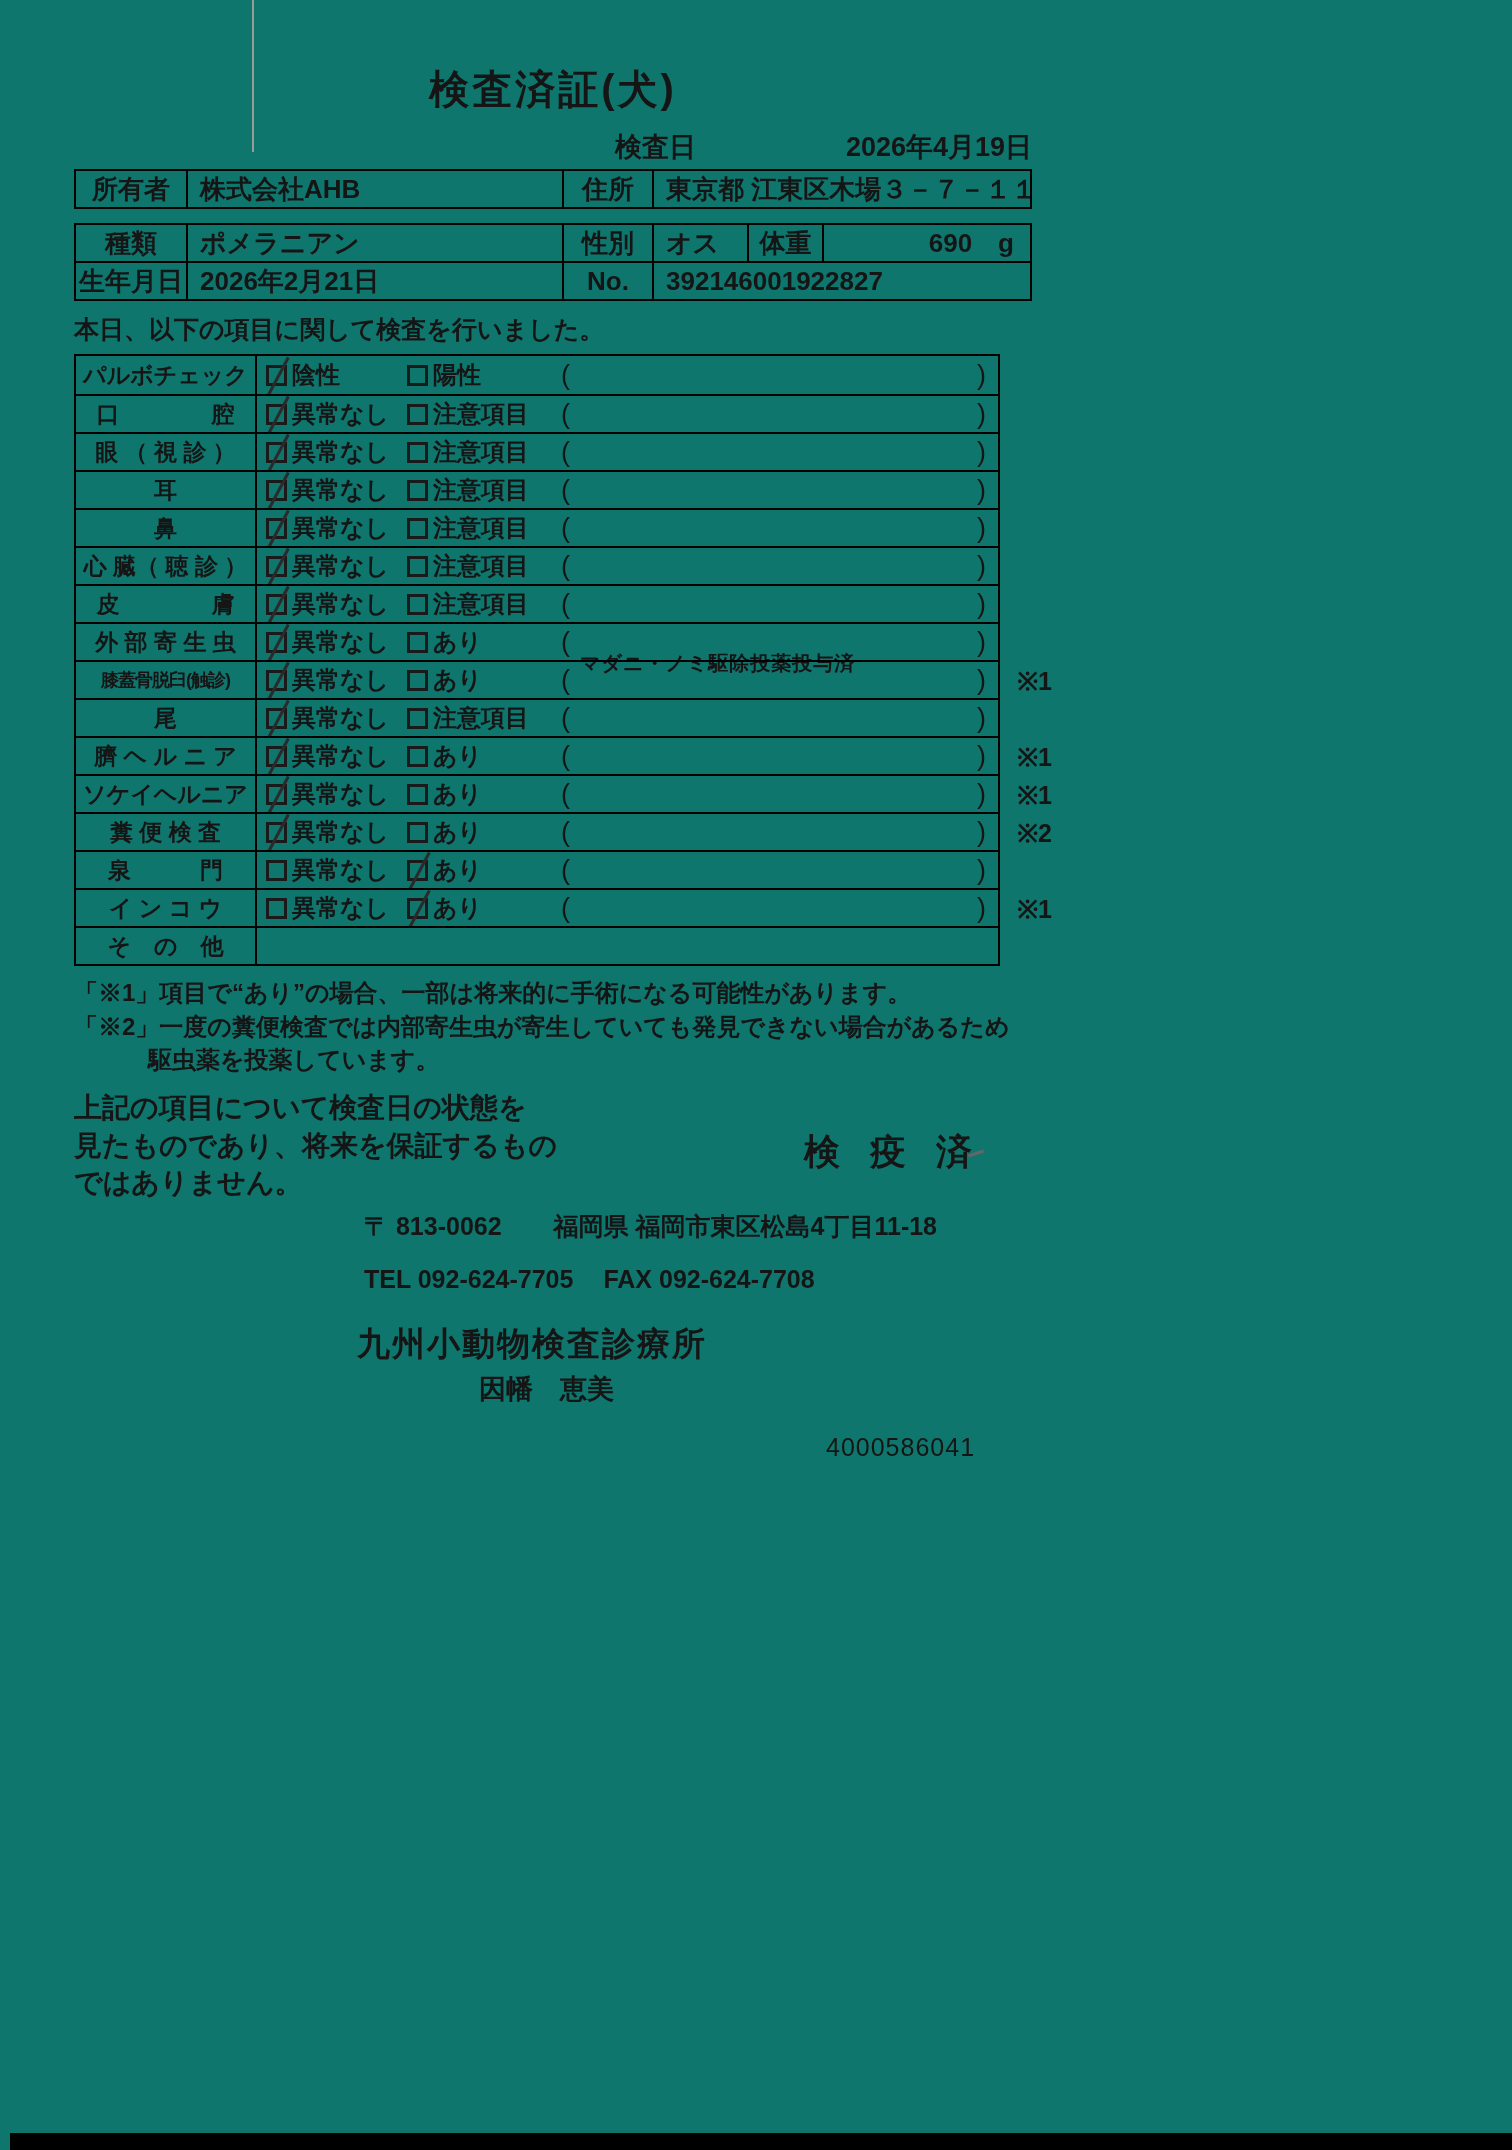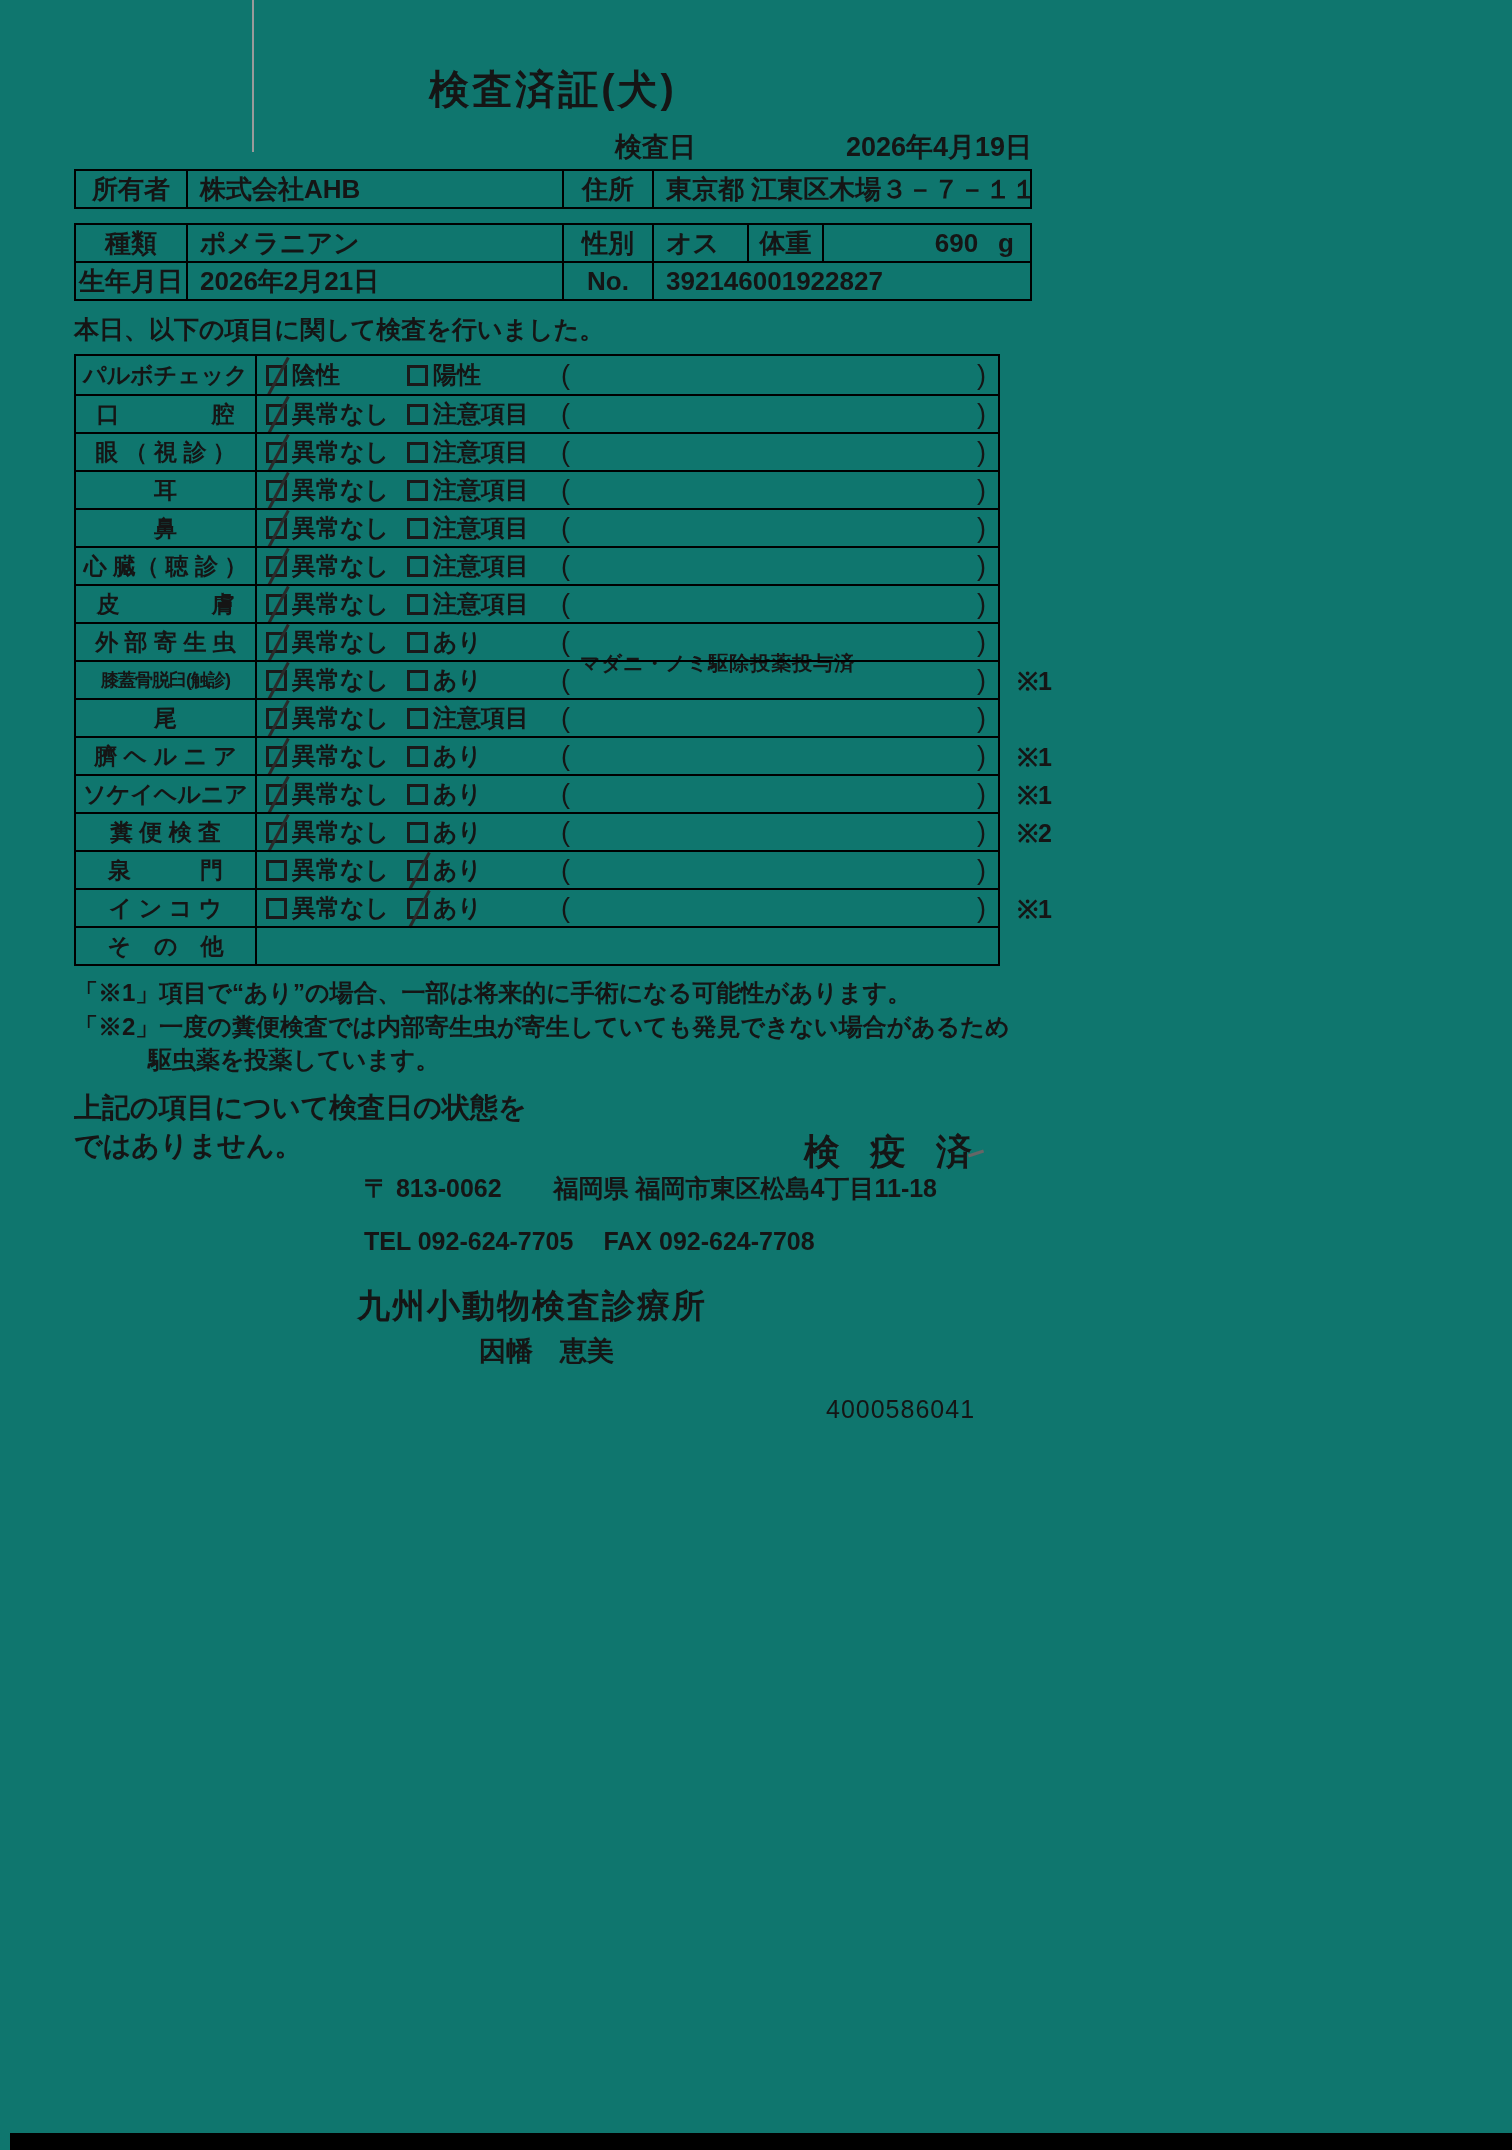--- a/index.html
+++ b/index.html
@@ -32,21 +32,21 @@
   .pet-grid-2 { grid-template-columns:110px 376px 90px 1fr; border-top:2px solid #000; }
   .cell {
     height:36px; display:flex; align-items:center;
     font-size:26px; font-weight:600;
     border-left:2px solid #000;
     padding-left:12px;
     overflow:hidden; white-space:nowrap;
   }
   .cell:first-child { border-left:none; }
   .cell.th { justify-content:center; padding-left:0; }
-  .cell.weight-val { justify-content:flex-end; gap:20px; padding-right:16px; }
+  .cell.weight-val { justify-content:flex-end; gap:26px; padding-right:16px; }
 
   .owner-table { margin-top:4px; }
   .pet-table { margin-top:14px; }
 
   .intro { margin-top:12px; font-size:25px; font-weight:600; }
 
   .exam-table { margin-top:8px; width:926px; border:2px solid #000; }
   .exam-row {
     position:relative;
     display:flex; align-items:center;
@@ -446,20 +446,21 @@
     </div>
 
     <div class="footnotes">
       <div>「※1」項目で“あり”の場合、一部は将来的に手術になる可能性があります。</div>
       <div>「※2」一度の糞便検査では内部寄生虫が寄生していても発見できない場合があるため</div>
       <div class="fn-indent">駆虫薬を投薬しています。</div>
     </div>
 
     <div class="disclaimer">
       <div>上記の項目について検査日の状態を</div>
+      <div>見たものであり、将来を保証するもの</div>
       <div>ではありません。</div>
     </div>
 
     <div class="clinic-postal">
       <span>〒 813-0062</span>
       <span>福岡県 福岡市東区松島4丁目11-18</span>
     </div>
 
     <div class="clinic-tel">
       <span>TEL 092-624-7705</span>

